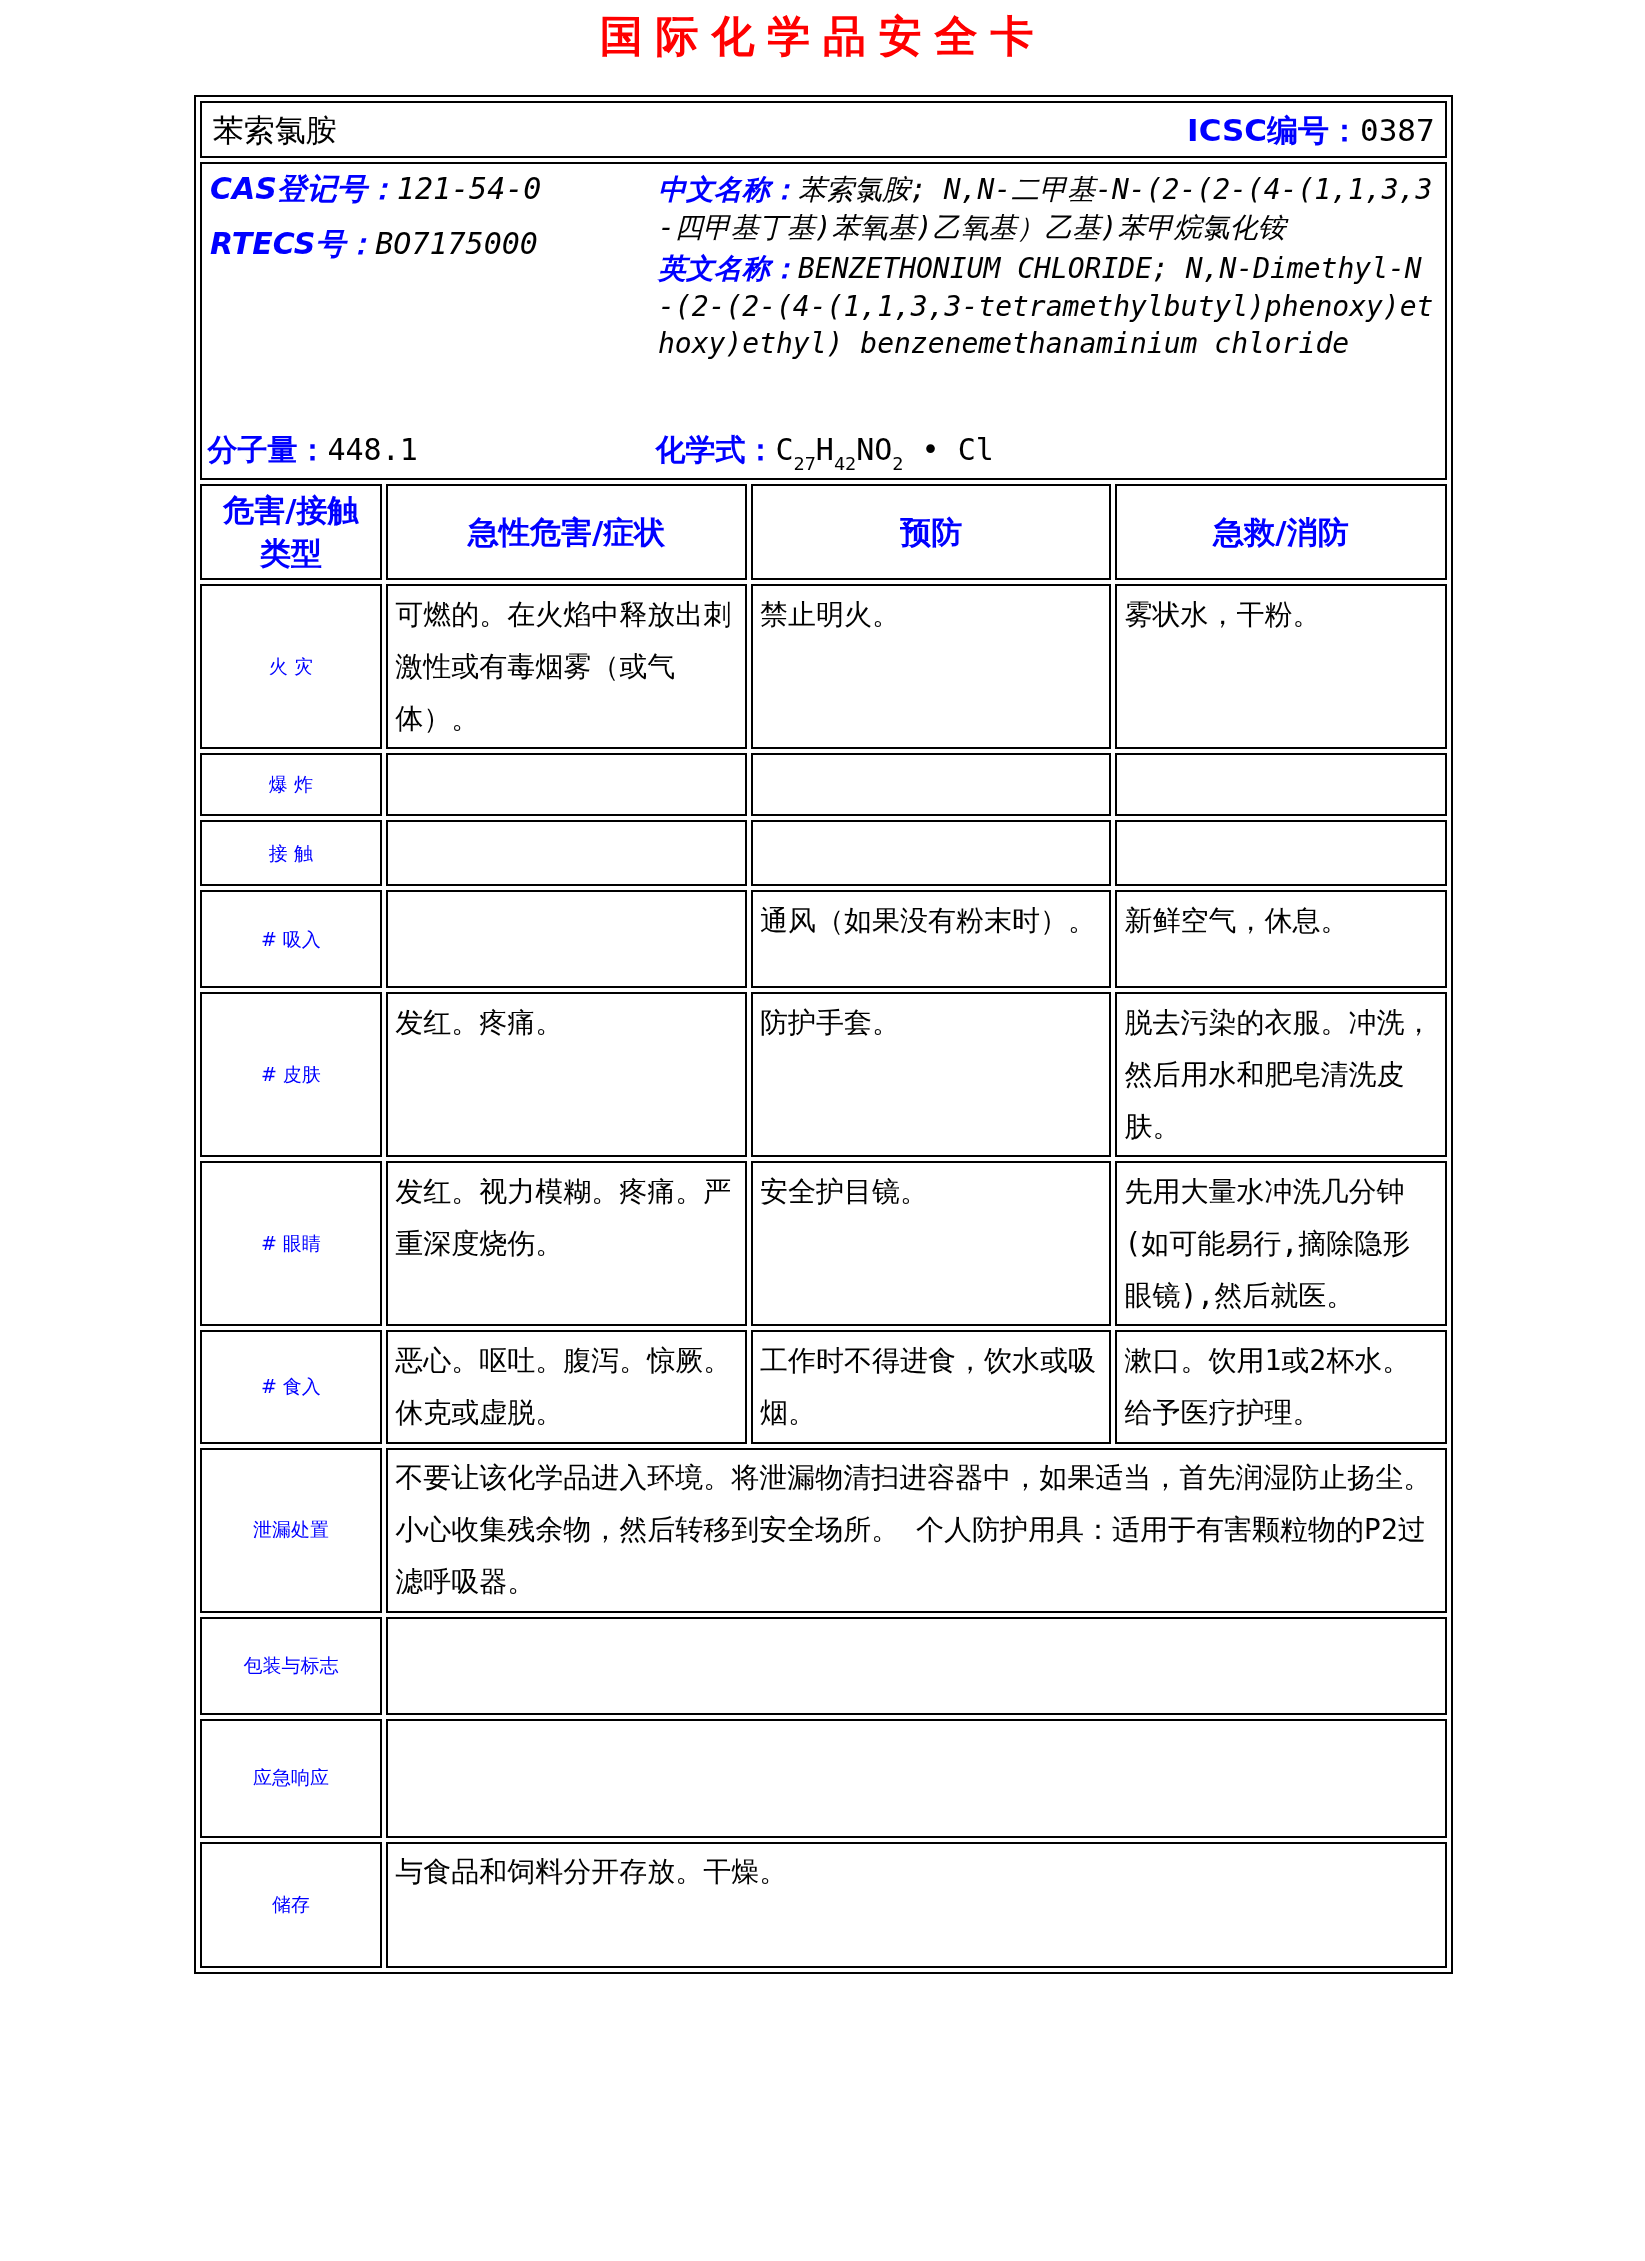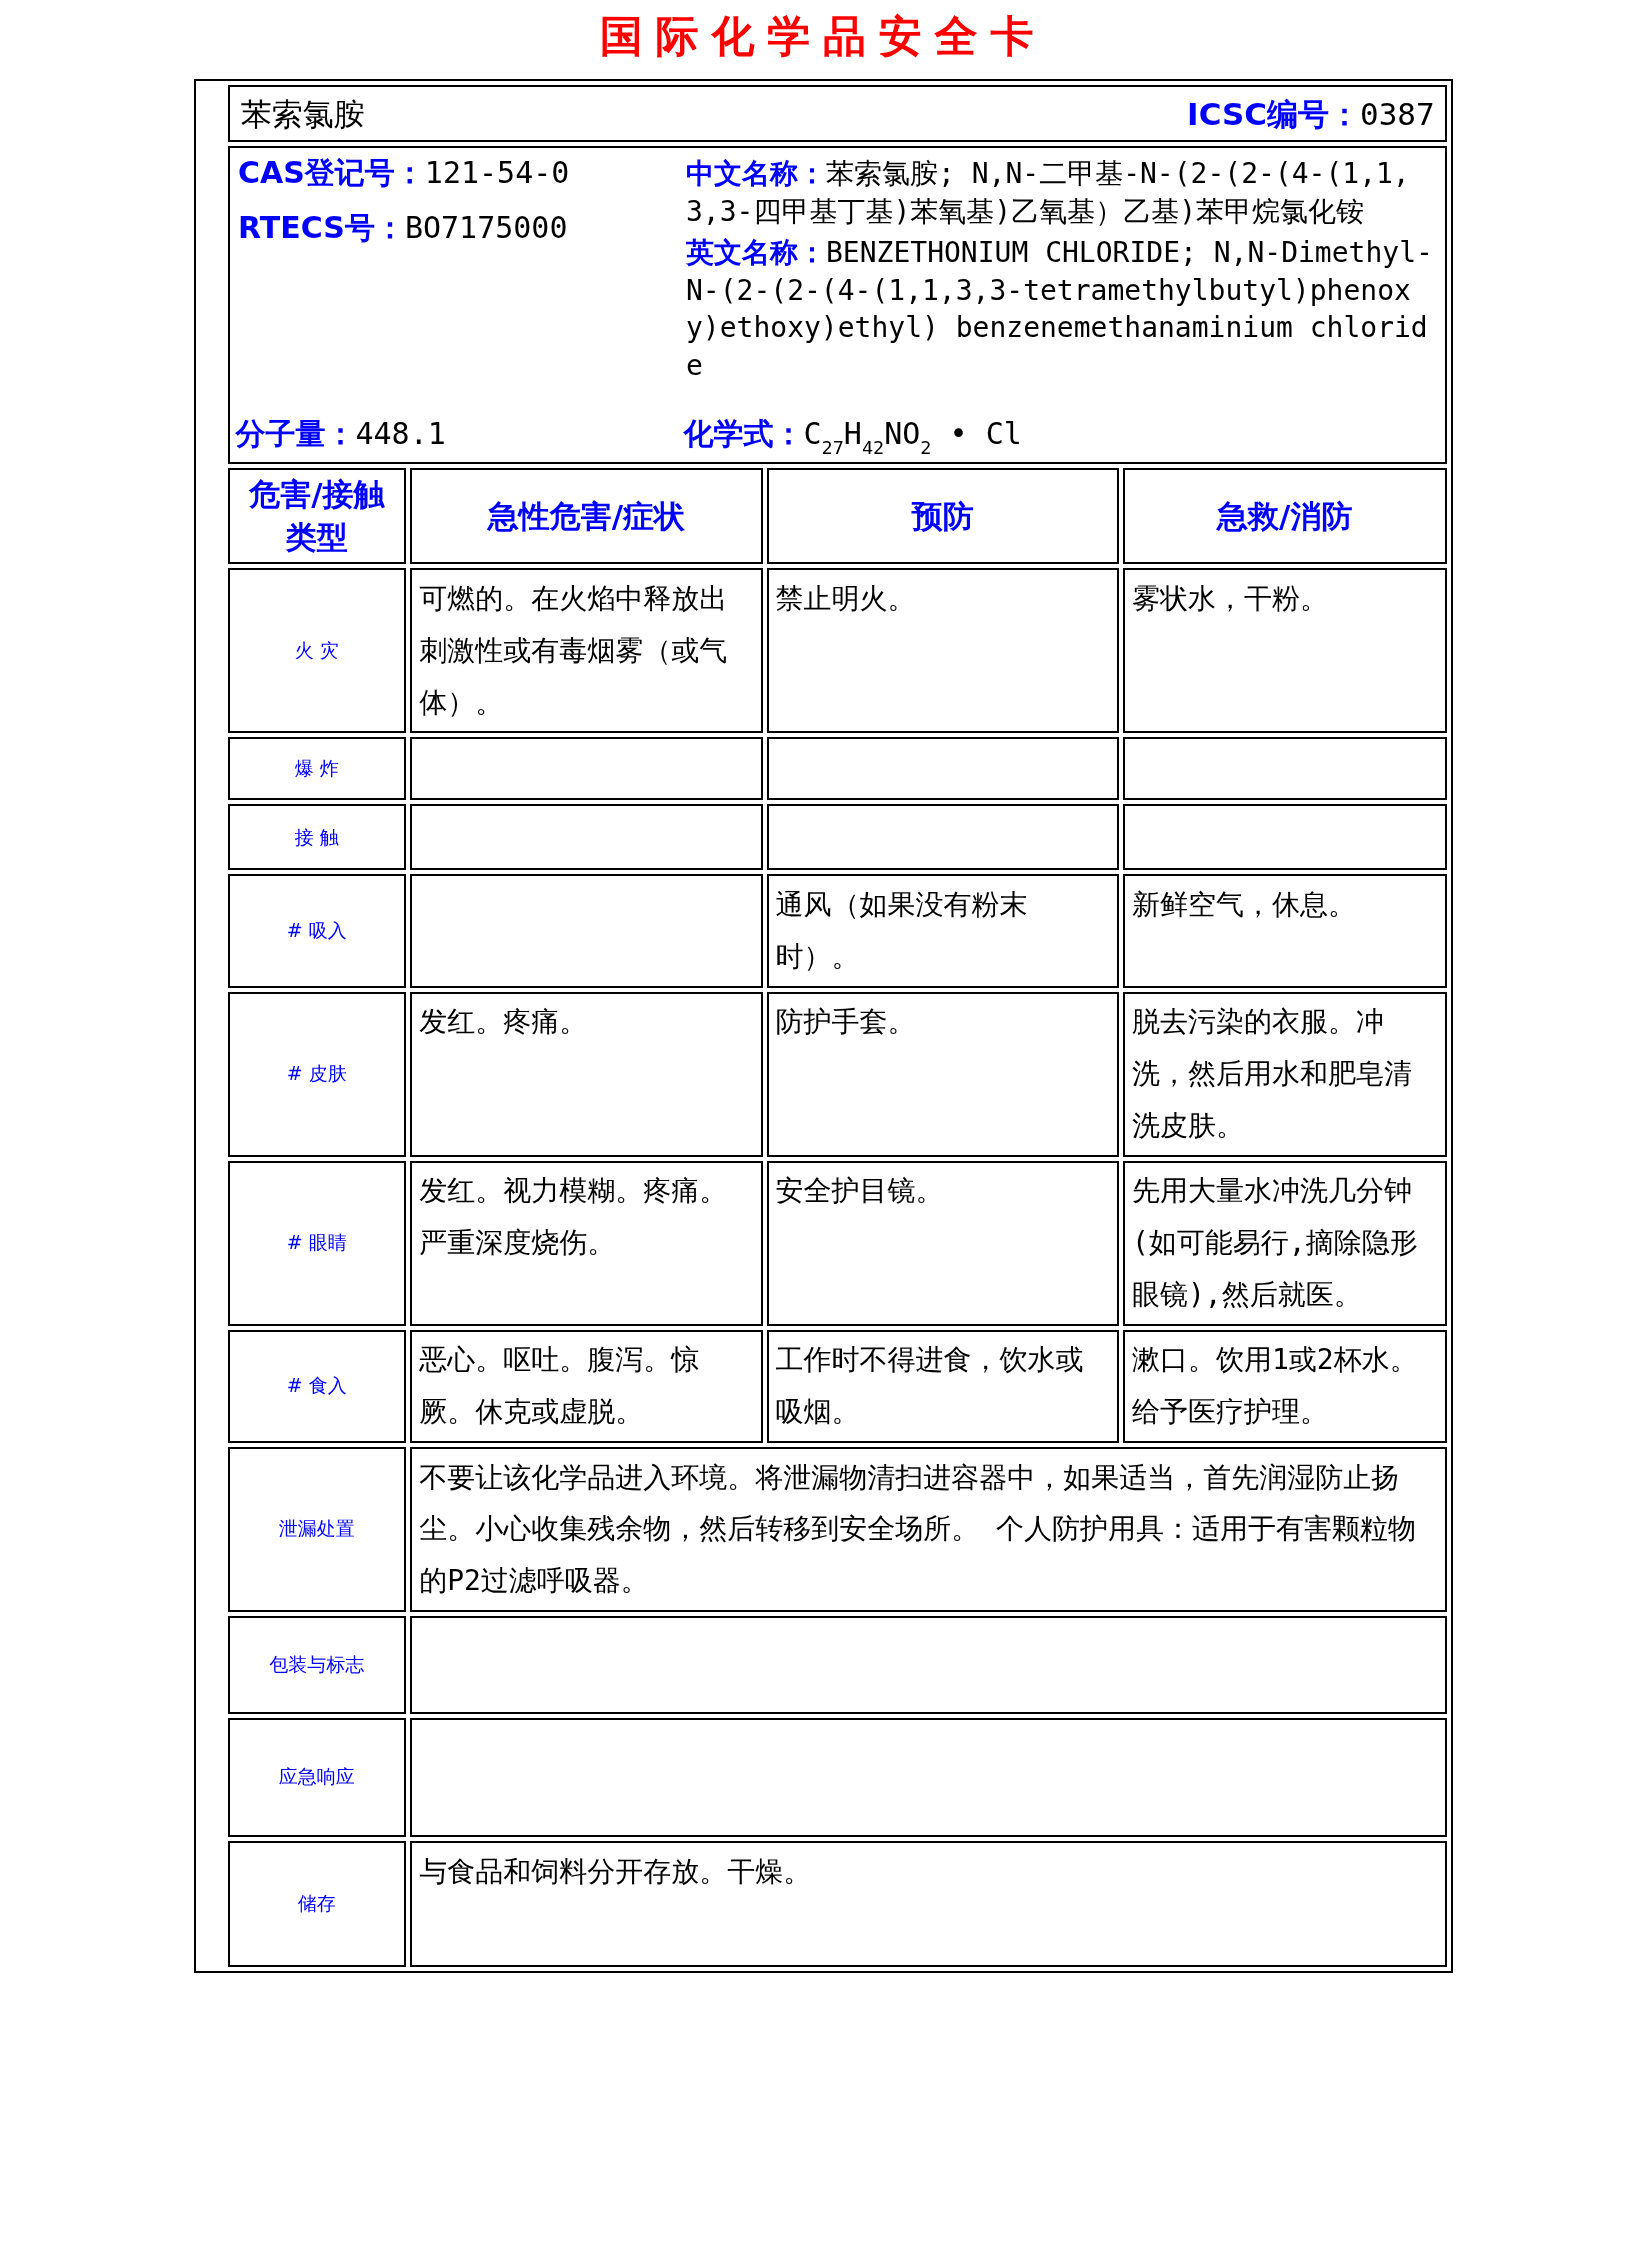--- a/index.html
+++ b/index.html
@@ -15,27 +15,26 @@
     text-align: center;
     color: #ff0000;
     font-family: "DejaVu Sans", "Liberation Sans", sans-serif;
     font-weight: bold;
     font-size: 43px;
     letter-spacing: 12.8px;
     line-height: 1.1;
   }
   table.card {
     width: 1259px;
-    margin: 19px auto 0 auto;
+    margin: 35px auto 0 auto;
     border: 2.8px solid #000000;
     border-collapse: separate;
     border-spacing: 4.3px;
     table-layout: fixed;
     background: #ffffff;
-    padding-left: 28px;
   }
   td {
     border: 2.1px solid #000000;
     background: #ffffff;
     padding: 2.8px 7px;
     vertical-align: top;
     font-size: 28px;
     line-height: 1.85;
     overflow: hidden;
     word-break: break-all;
@@ -71,20 +70,21 @@
     padding: 2.8px 2.8px 0 4.3px;
     font-size: 31px;
     line-height: 1.4;
   }
   .icsc-group { white-space: nowrap; }
   td.info { position: relative; padding: 7px 8.5px; }
   .info-grid {
     display: grid;
     grid-template-columns: 448px 1fr;
     align-items: start;
+    font-style: italic;
   }
   .id-line { font-size: 30px; line-height: 1.2; margin-bottom: 18.5px; white-space: nowrap; }
   .names-block { font-size: 28px; line-height: 1.34; }
   .names-para { margin: 0 0 4.3px 0; }
   .bottom-line {
     position: absolute;
     left: 6px; right: 8.5px; bottom: 10px;
     display: grid;
     grid-template-columns: 448px 1fr;
     font-size: 30px;

